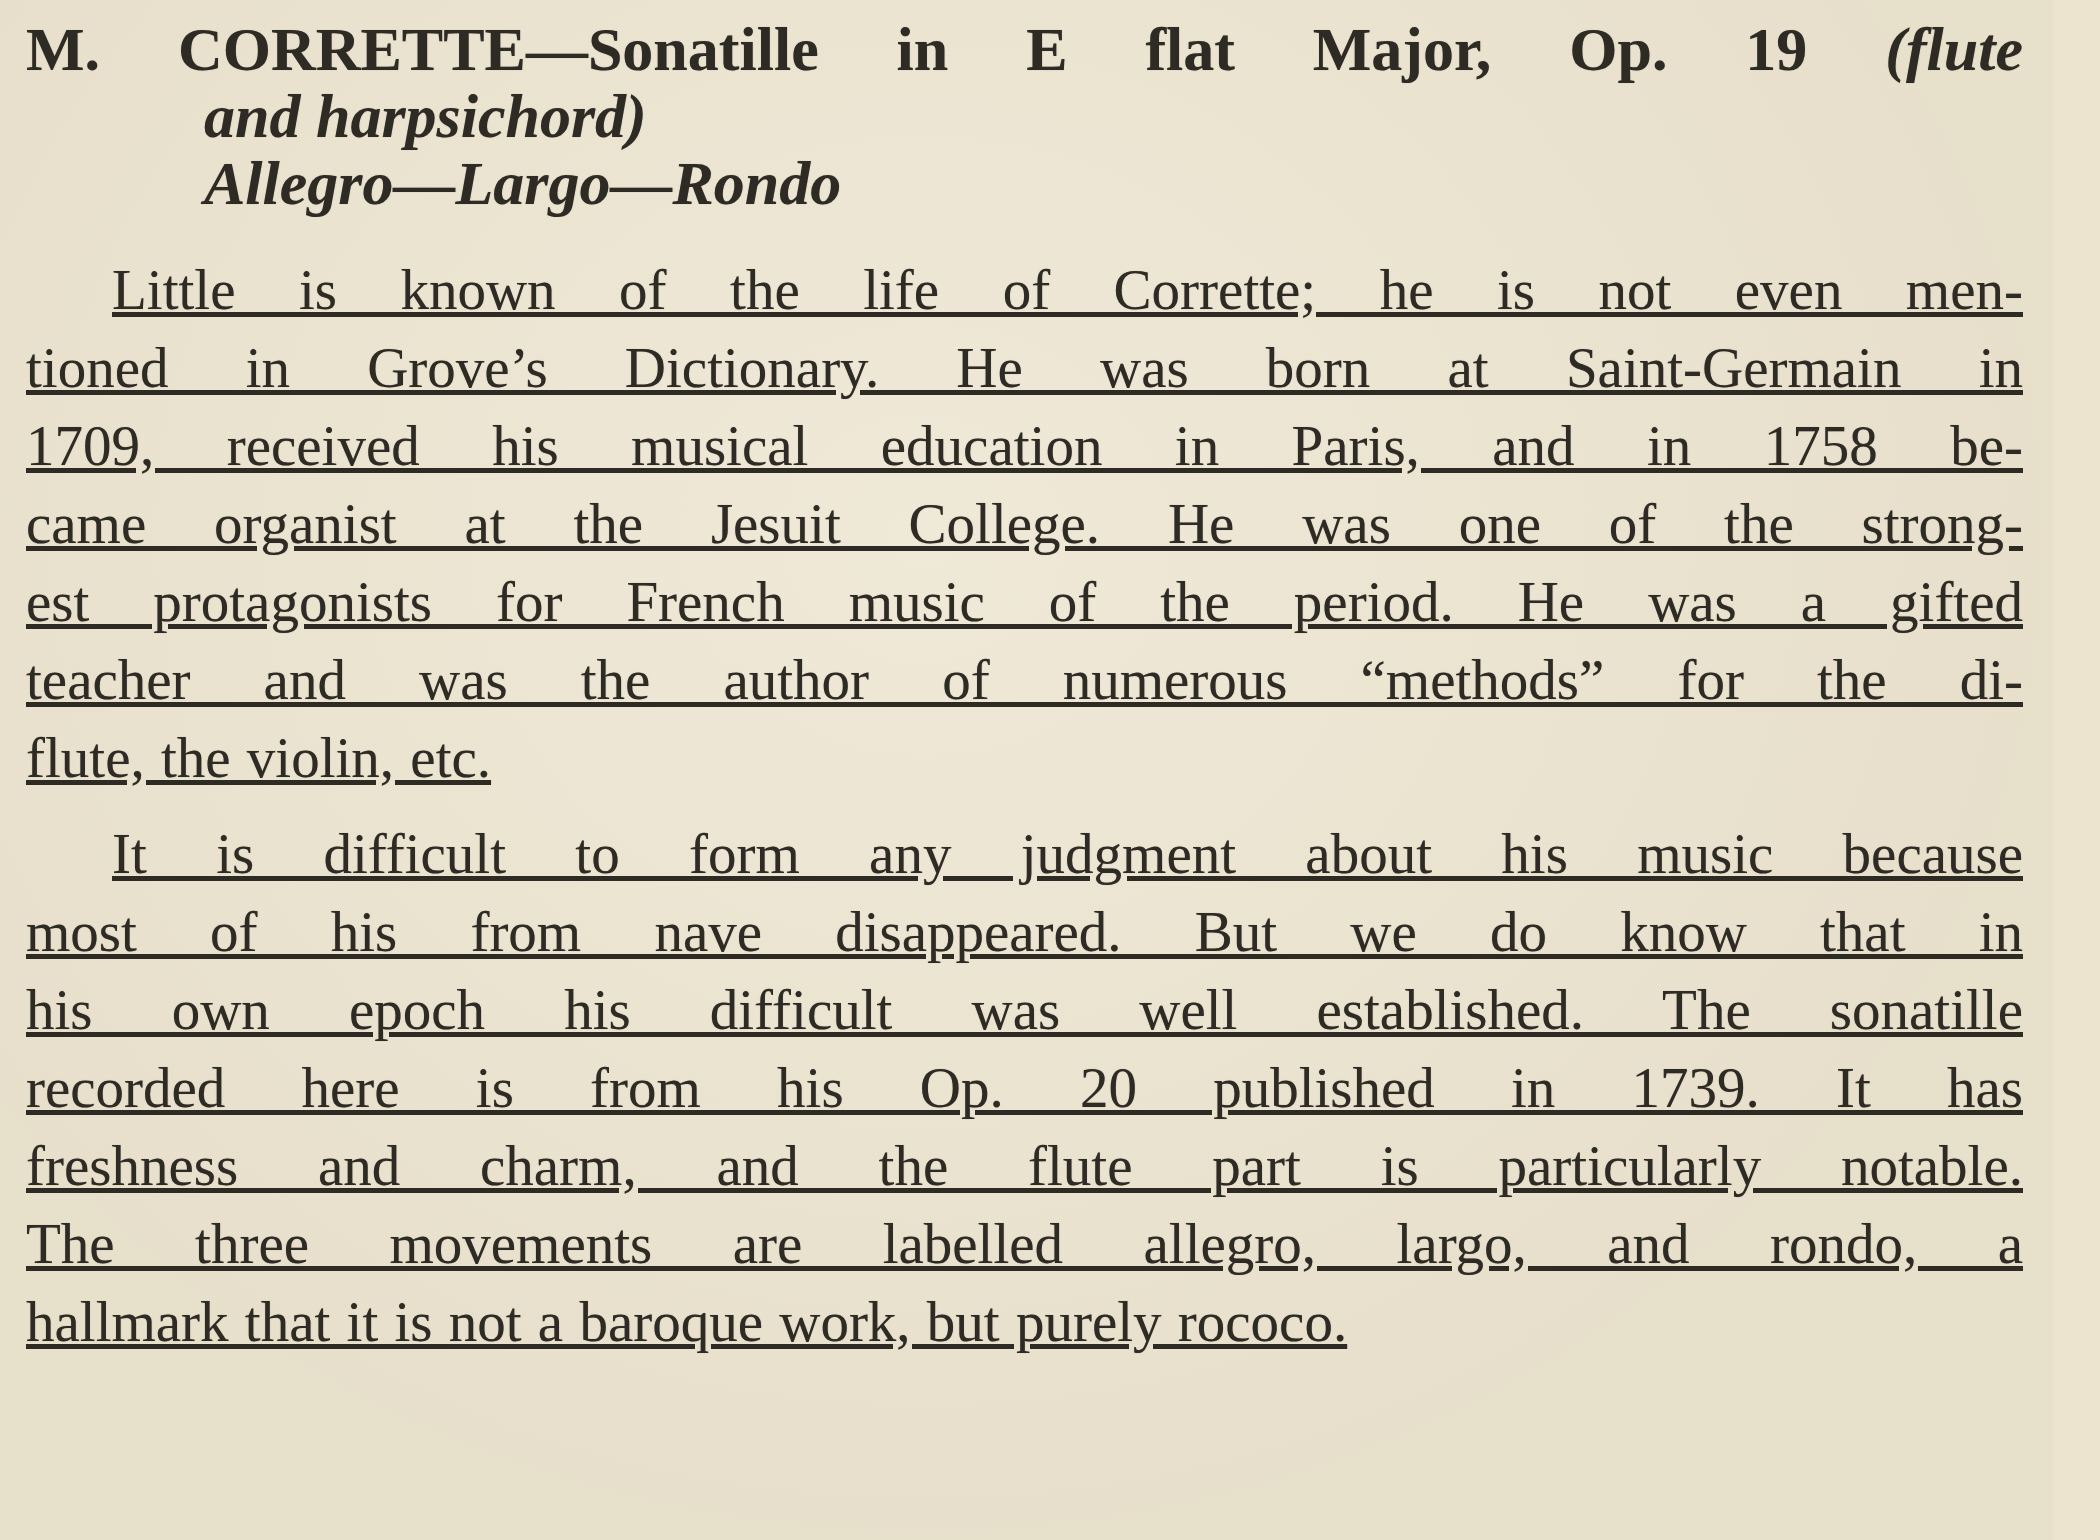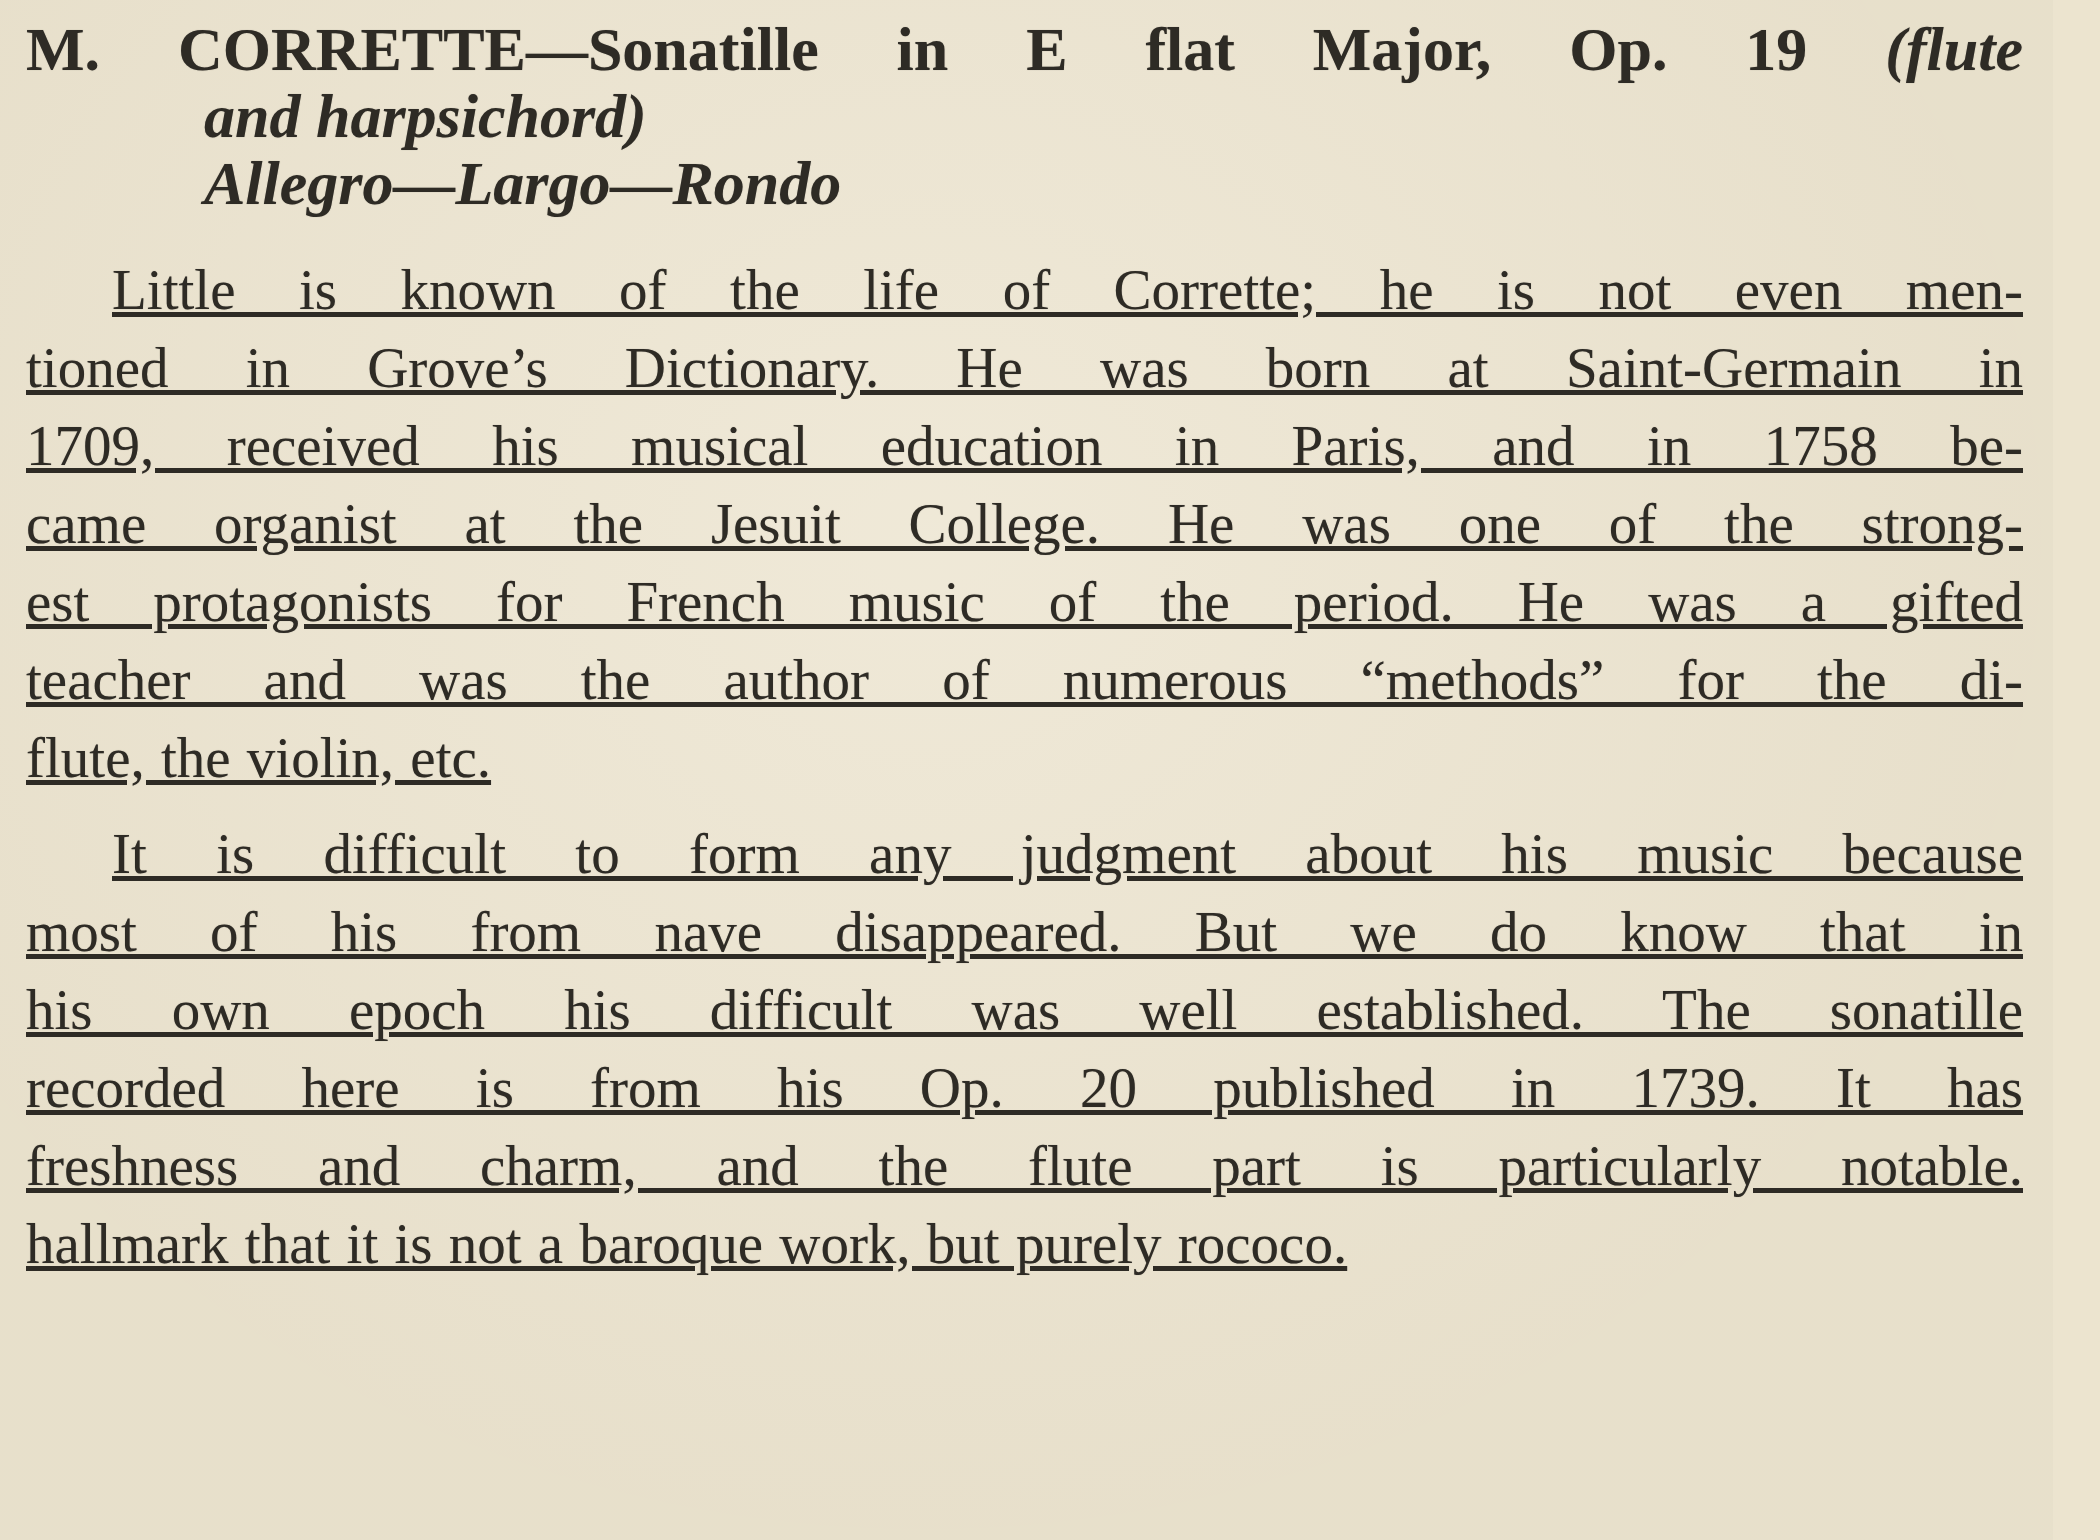--- a/index.html
+++ b/index.html
@@ -91,16 +91,17 @@
     <p class="line">teacher and was the author of numerous “methods” for the di-</p>
     <p class="line end">flute, the violin, etc.</p>
   </div>
 
   <div class="para">
     <p class="line first">It is difficult to form any judgment about his music because</p>
     <p class="line">most of his from nave disappeared. But we do know that in</p>
     <p class="line">his own epoch his difficult was well established. The sonatille</p>
     <p class="line">recorded here is from his Op. 20 published in 1739. It has</p>
     <p class="line">freshness and charm, and the flute part is particularly notable.</p>
+    <p class="line">The three movements are labelled allegro, largo, and rondo, a</p>
     <p class="line end">hallmark that it is not a baroque work, but purely rococo.</p>
   </div>
 
 </div>
 
 </body></html>

